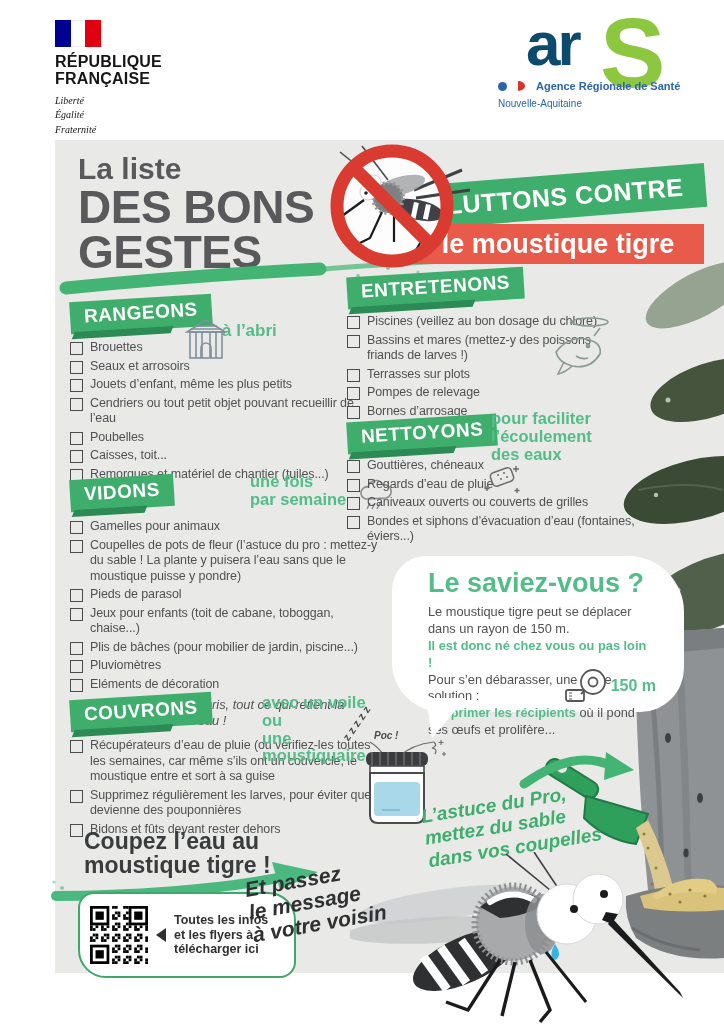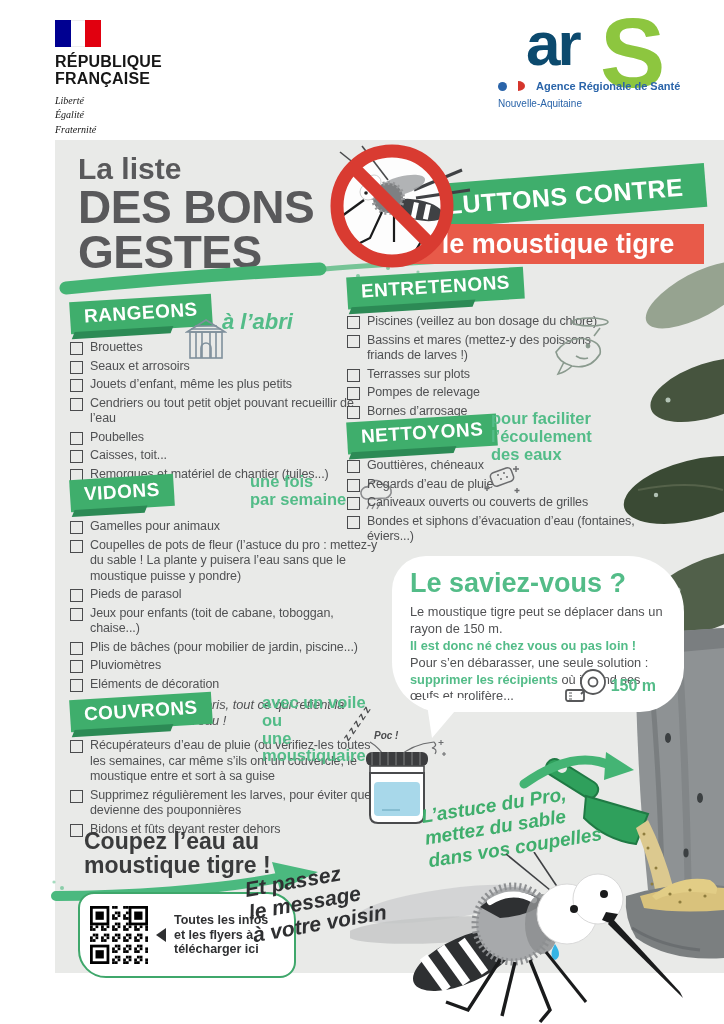--- a/index.html
+++ b/index.html
@@ -52,21 +52,21 @@
       background:#2c8a55;z-index:-1;transform:skewX(-25deg);}
   .subtitle{position:absolute;color:var(--green-light);font-weight:800;font-size:16.5px;line-height:1.08;}
   .items{margin-top:10px;}
   .check-item{display:flex;gap:7px;margin:3px 0;align-items:flex-start;}
   .cb{flex:0 0 auto;width:11px;height:11px;border:1.7px solid #4a4b4d;margin-top:2px;background:transparent;}
   .cb-label{font-size:12.5px;line-height:1.24;color:#505153;letter-spacing:-.1px;}
   .note{margin:5px 0 0 19px;font-style:italic;font-size:12.8px;line-height:1.25;color:#505153;}
 
   
   .bubble{left:392px;top:556px;width:292px;height:156px;background:#fff;
-      border-radius:34px 56px 44px 50px;padding:12px 18px 0;box-sizing:border-box;z-index:3;}
+      border-radius:34px 56px 44px 50px;padding:12px 36px 0;box-sizing:border-box;z-index:3;}
   .bubble::after{content:"";position:absolute;left:34px;bottom:-26px;width:40px;height:40px;
       background:#fff;clip-path:polygon(0 0,100% 0,15% 100%);}
   .dyk-title{font-size:27px;font-weight:800;color:var(--green-light);margin-bottom:5px;}
   .dyk-text{font-size:12.8px;line-height:1.32;color:#505153;margin:0;}
   .dyk-text .g{color:var(--green-light);font-weight:800;}
   .dyk-dist{position:absolute;right:28px;bottom:8px;display:flex;align-items:center;gap:4px;}
   .dyk-dist span{font-size:16px;font-weight:700;color:var(--green-light);}
 
   
   .cut{left:84px;top:830px;font-size:23px;font-weight:800;line-height:1.04;color:#3a3b3c;z-index:3;}
@@ -204,21 +204,21 @@
 
   <div class="abs slogan-top" style="z-index:2;">
     <span>LUTTONS CONTRE</span>
   </div>
   <div class="abs slogan-bottom" style="z-index:2;">
     <span>le moustique tigre</span>
   </div>
 
   <div class="section" style="left:70px;top:298px;width:304px;z-index:2;">
     <span class="banner">RANGEONS</span>
-    <span class="subtitle" style="left:152px;top:12px;font-size:22px;font-style:italic;">à l’abri</span>
+    <span class="subtitle" style="left:152px;top:24px;font-size:17px;">à l’abri</span>
     <div class="items">
         <div class="check-item">
           <span class="cb"></span>
           <span class="cb-label">Brouettes</span>
         </div>
         <div class="check-item">
           <span class="cb"></span>
           <span class="cb-label">Seaux et arrosoirs</span>
         </div>
         <div class="check-item">

